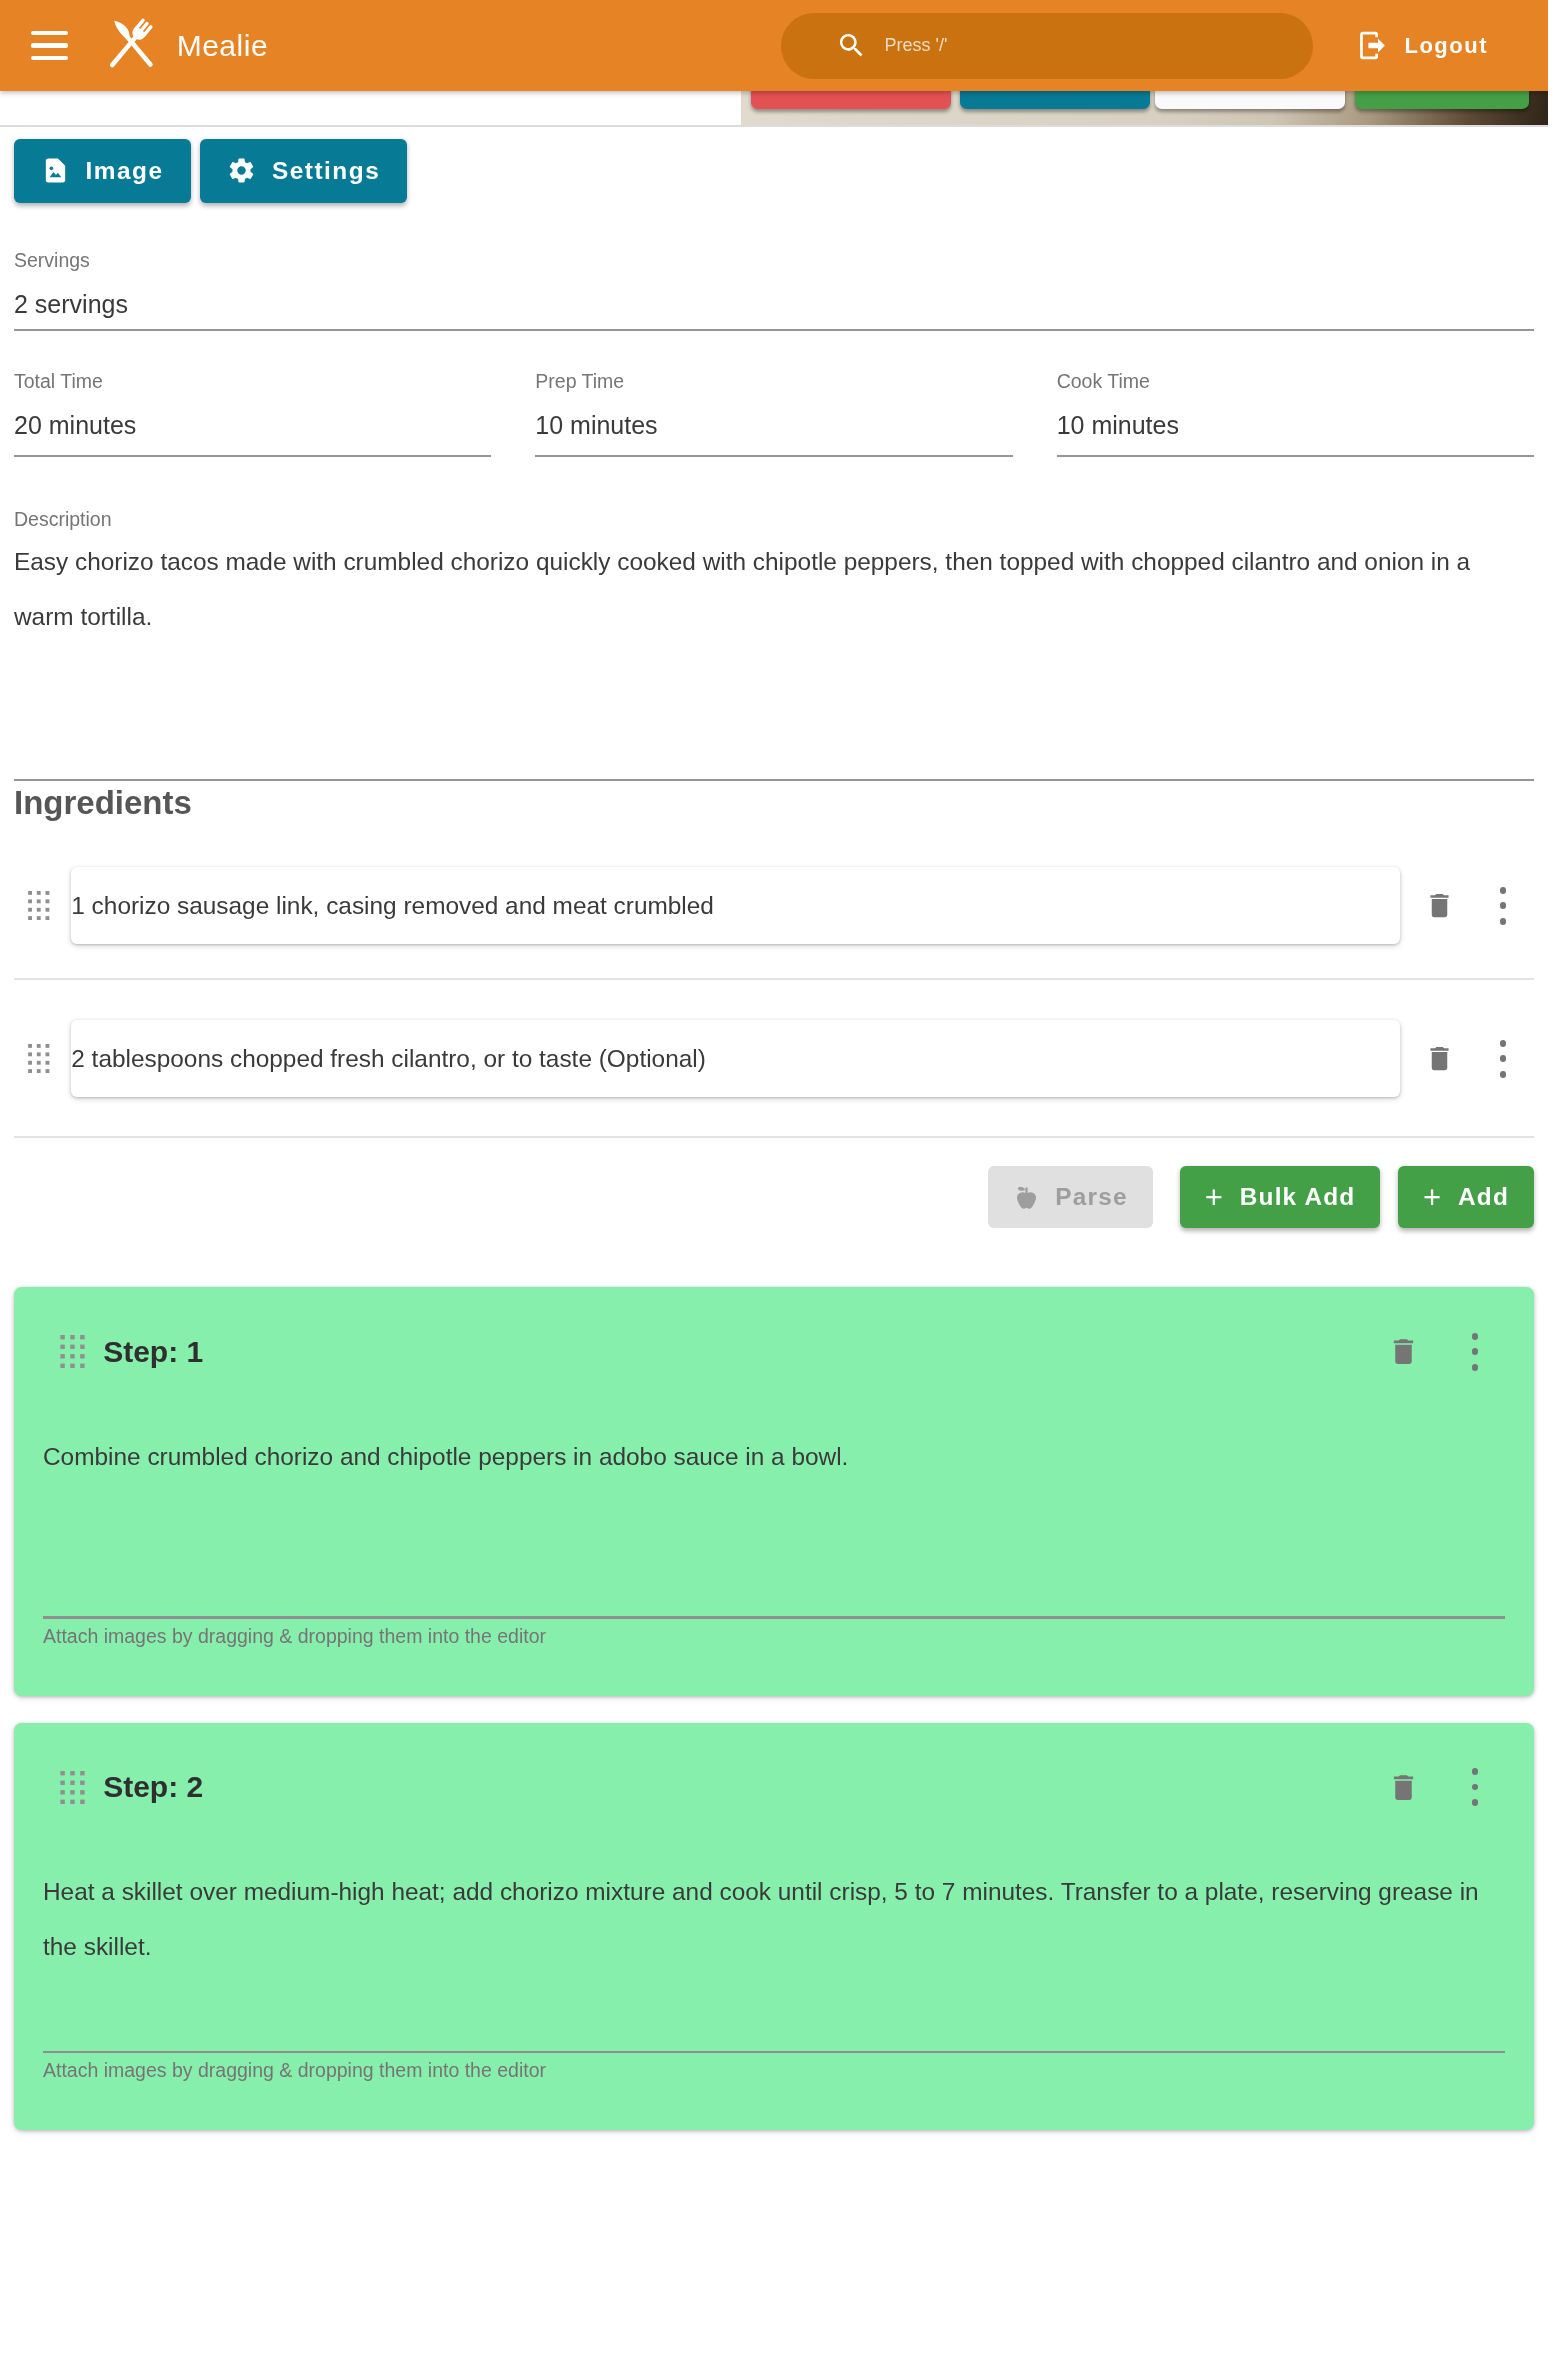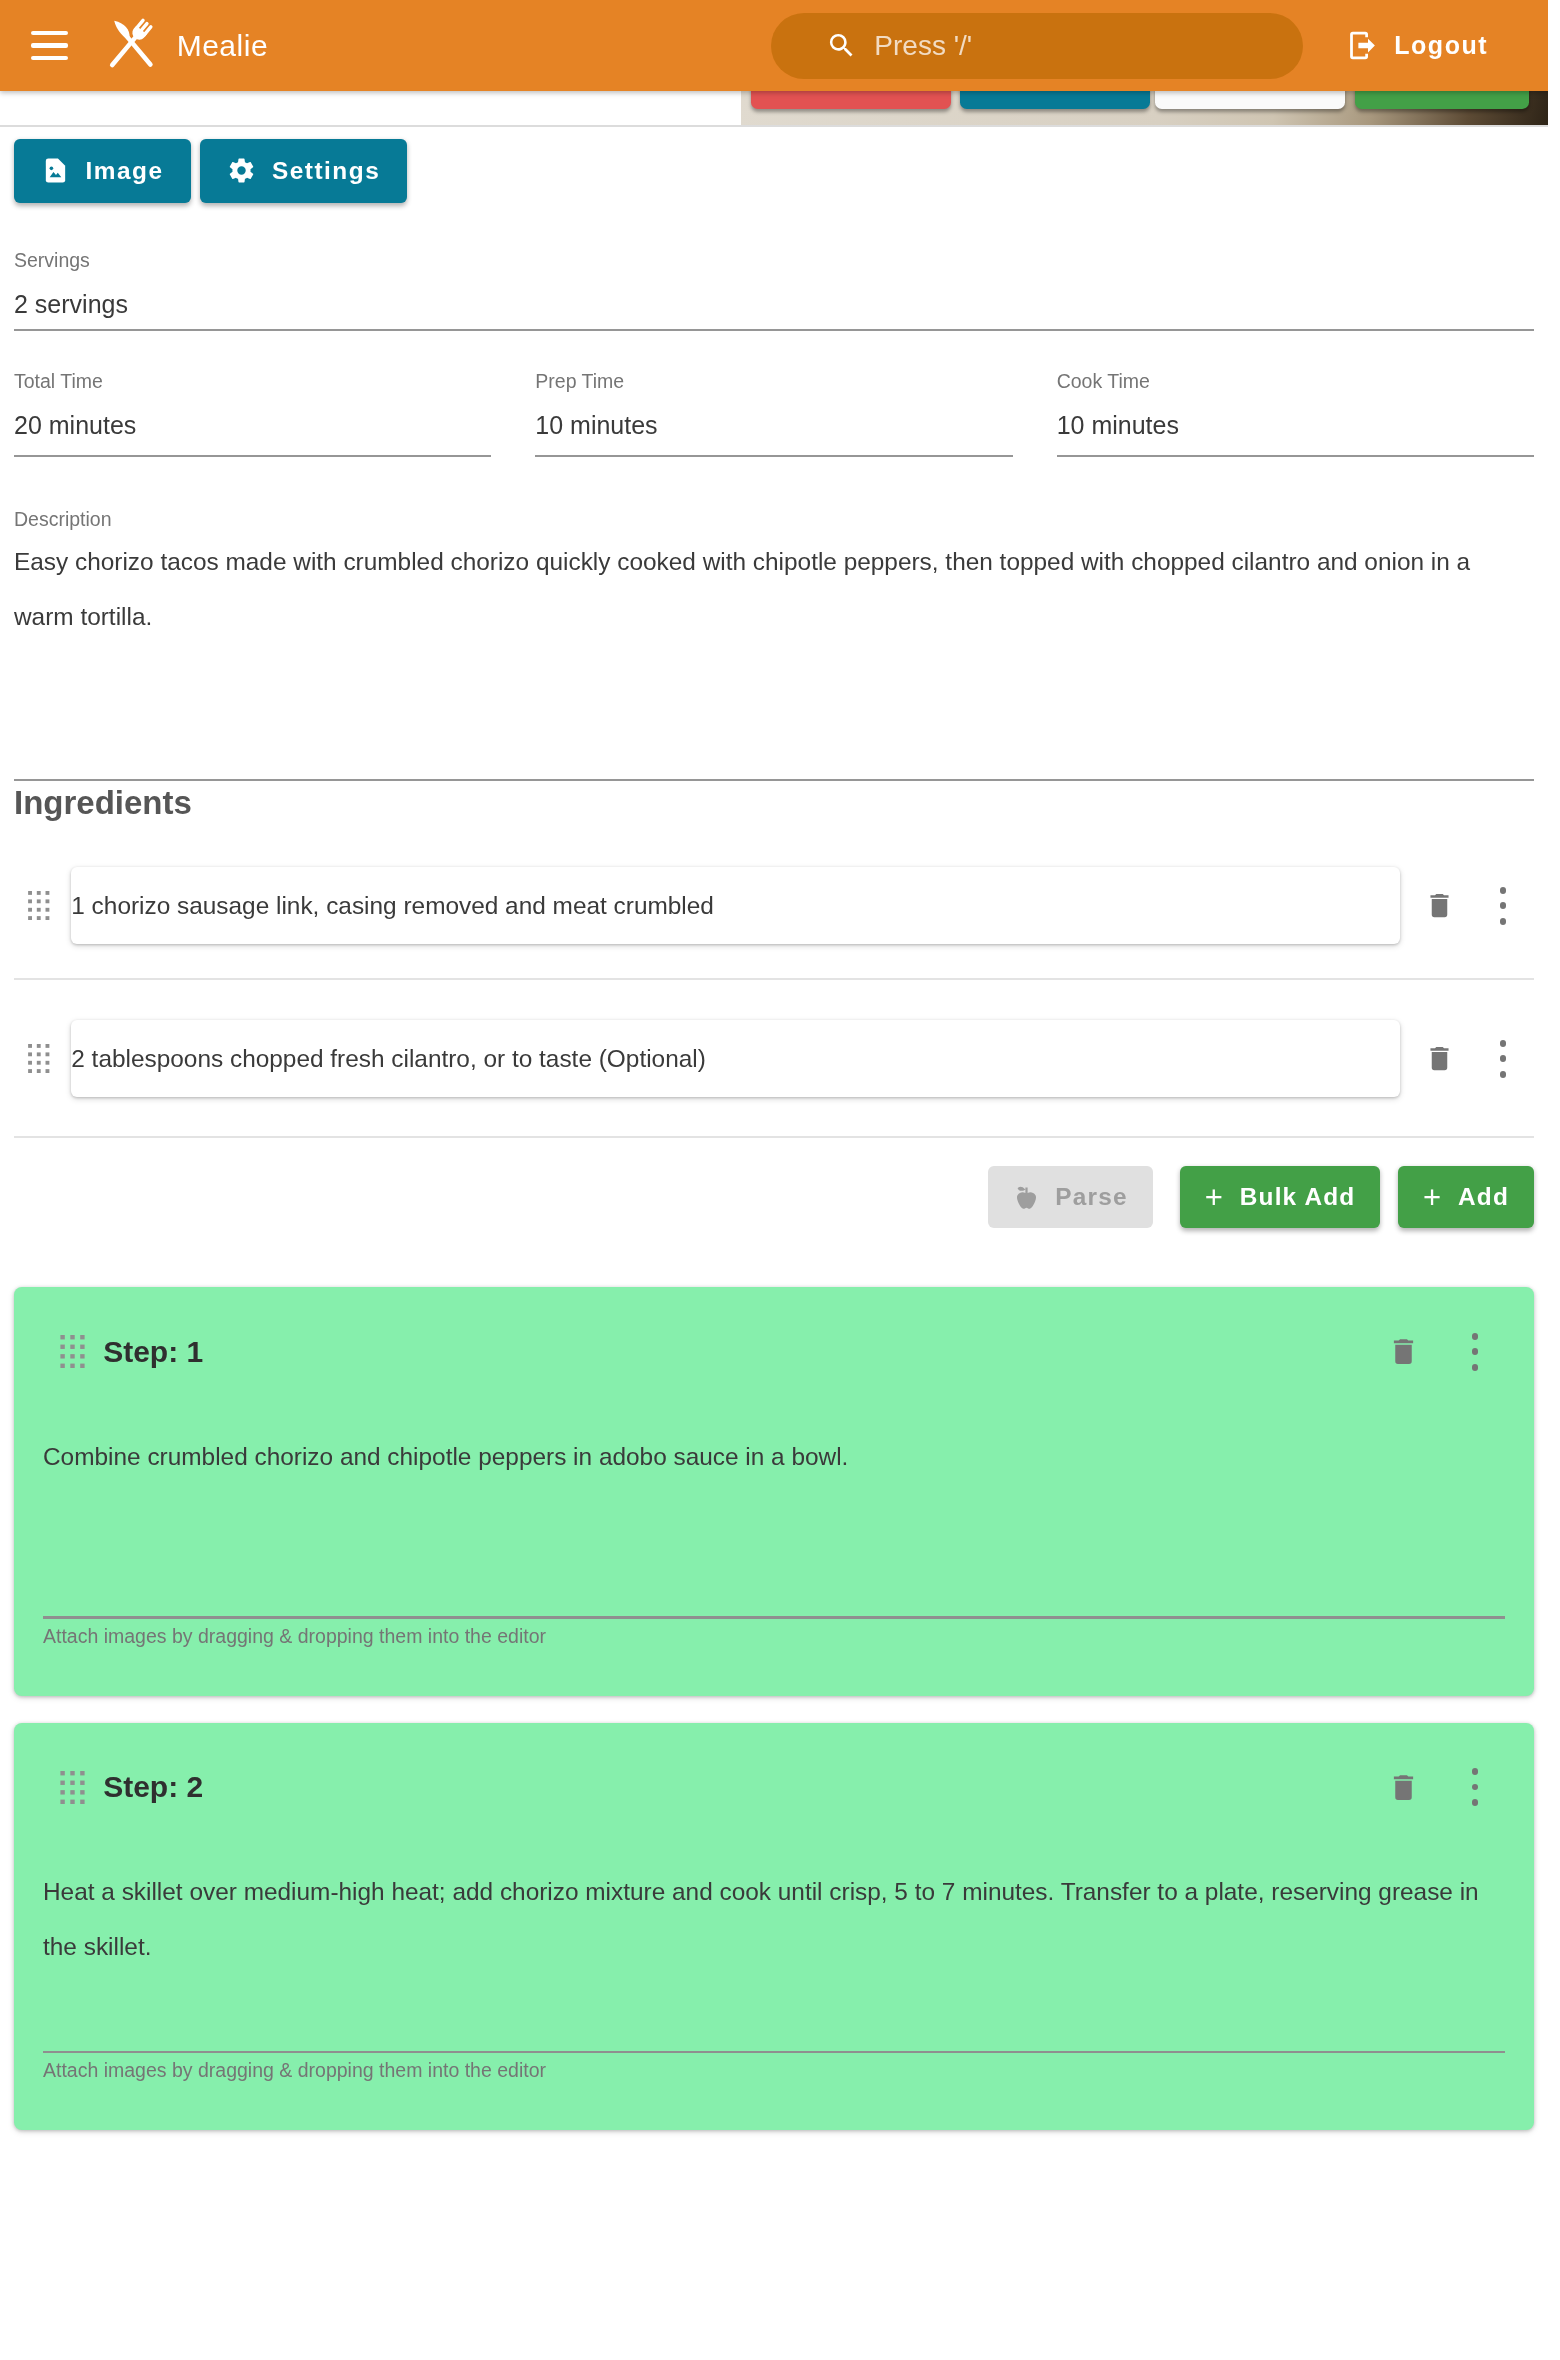--- a/index.html
+++ b/index.html
@@ -10,26 +10,26 @@
   .appbar{position:relative;height:91px;background:#E58325;display:flex;align-items:center;
           box-shadow:0 2px 4.9px rgba(0,0,0,.25);z-index:5;}
   .hamburger{width:37px;height:29px;margin-left:31px;background:none;border:none;cursor:pointer;
              display:flex;flex-direction:column;justify-content:space-between;padding:0;}
   .hamburger span{display:block;height:4.4px;border-radius:2px;background:#fff;}
   .logo{margin-left:31px;width:64px;height:70px;display:flex;align-items:center;justify-content:center;}
   .app-title{color:#fff;font-size:30px;margin-left:13.7px;font-weight:400;letter-spacing:0.5px;}
   .searchbar{margin-left:auto;width:532px;height:66px;border-radius:33px;background:#C9720F;
              display:flex;align-items:center;}
   .searchbar svg{margin-left:55px;flex:none;}
-  .search-input{background:transparent;border:none;outline:none;color:#ffffff;font-size:28px;
+  .search-input{background:transparent;border:none;outline:none;color:#ffffff;font-size:18px;
                 margin-left:15.6px;width:390px;font-family:inherit;}
   .search-input::placeholder{color:rgba(255,255,255,.75);}
   .logout-btn{display:flex;align-items:center;gap:15.6px;background:none;border:none;cursor:pointer;
               margin-left:43px;margin-right:60px;color:#fff;font-family:inherit;padding:0;}
-  .logout-btn .lbl{font-size:25px;font-weight:700;letter-spacing:1.5px;color:#fff;}
+  .logout-btn .lbl{font-size:22px;font-weight:700;letter-spacing:1.5px;color:#fff;}
 
   
   .hero{position:relative;height:34px;display:flex;}
   .hero .blank{width:741px;background:#fff;}
   .hero .photo{flex:1;position:relative;overflow:hidden;
       background:linear-gradient(100deg,#e0dacf 0%,#d8d0c2 52%,#cfc5b2 66%,#a8987e 78%,#5d4b35 90%,#2e2417 100%);}
   .sliver{position:absolute;top:-3.9px;height:21.5px;border-radius:0 0 6.8px 6.8px;border:none;cursor:pointer;
           box-shadow:0 2.9px 3.9px rgba(0,0,0,.35);}
   .sliver.red{left:9.8px;width:200px;background:#E25252;}
   .sliver.teal{left:219px;width:190px;background:#077A96;}

